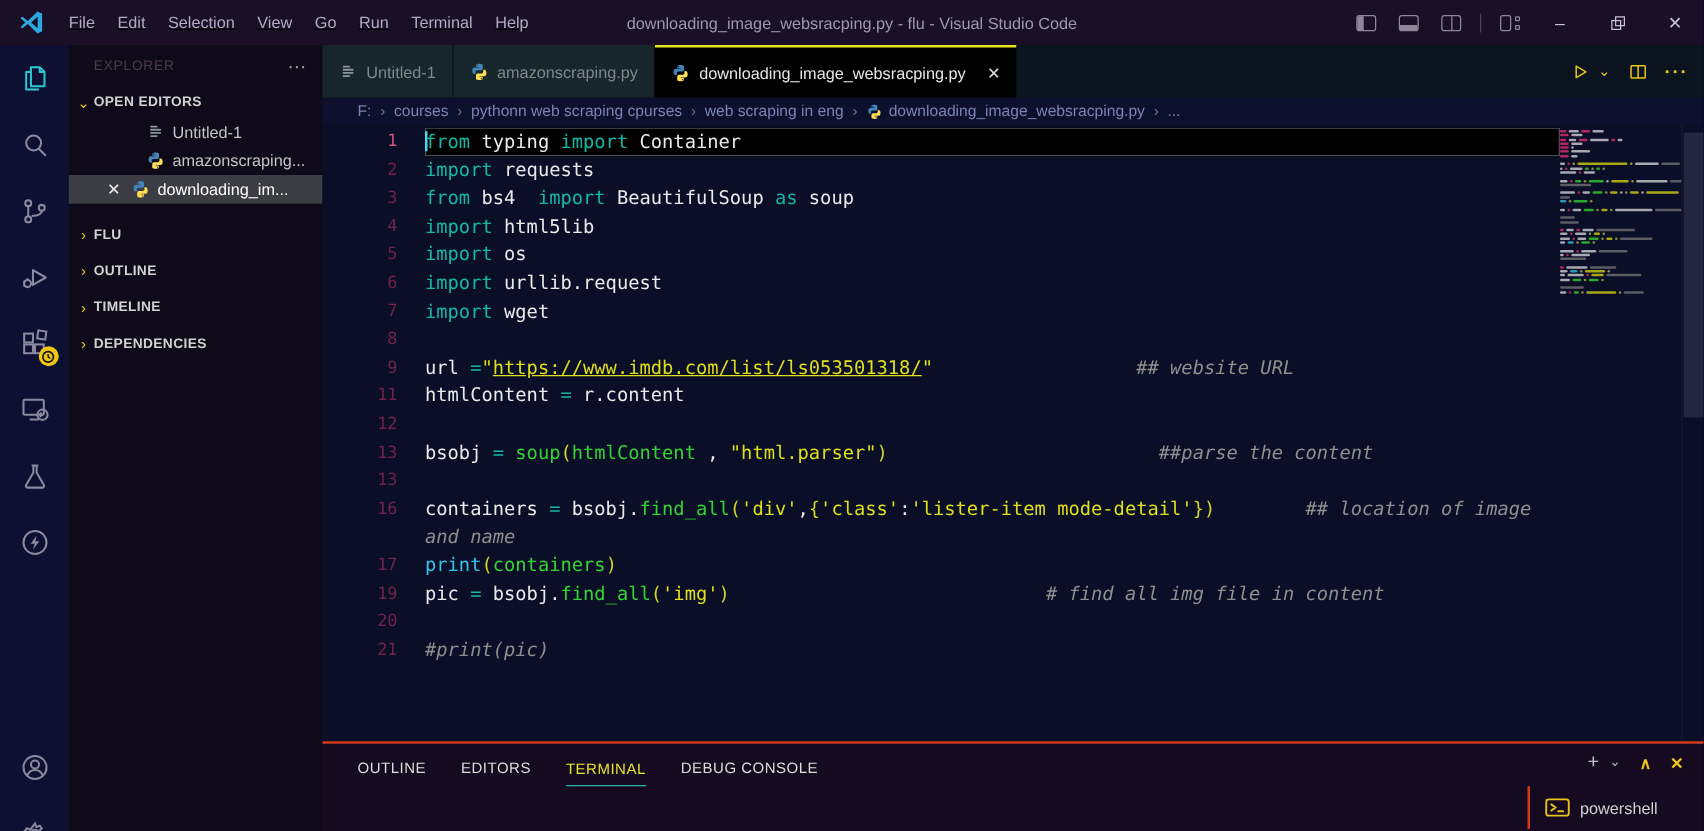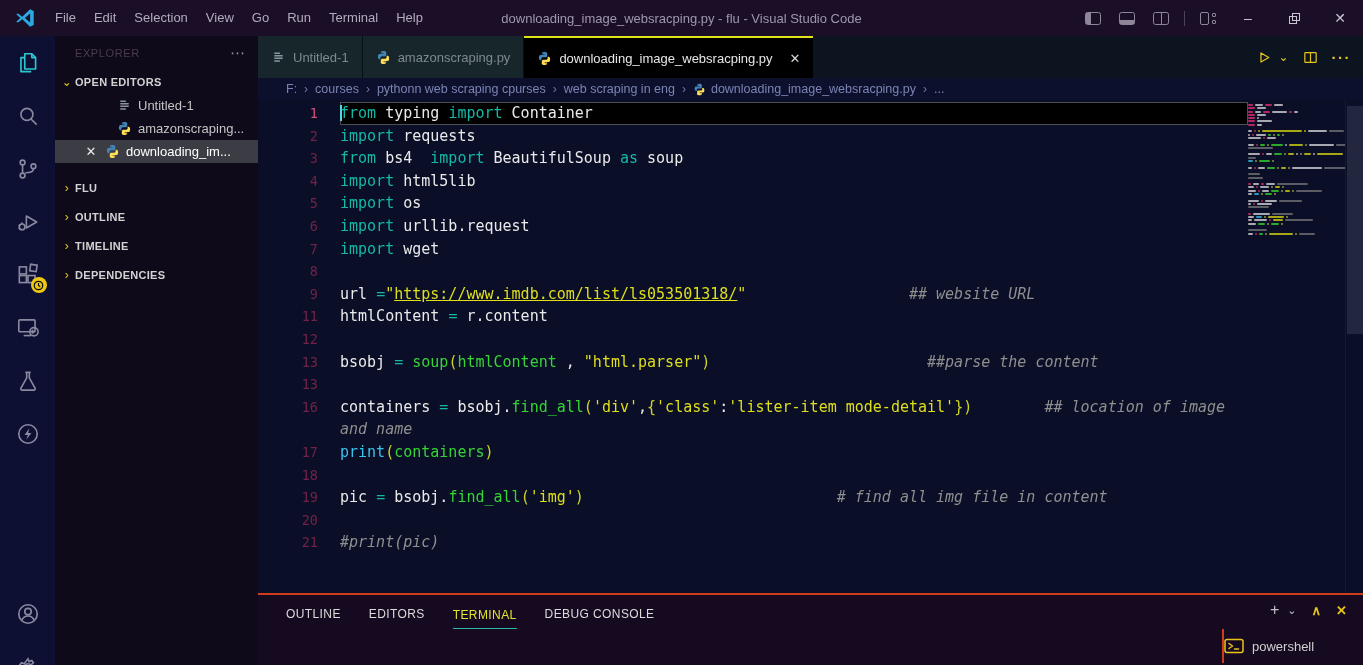--- a/index.html
+++ b/index.html
@@ -92,35 +92,35 @@
   .panel { height:72px; border-top:2px solid #cf3c1c; background:#160a20; position:relative; }
   .panel-head { height:34px; display:flex; align-items:flex-end; padding-left:28px; position:relative; }
   .p-tab { font-size:12px; letter-spacing:.4px; color:#dcdcdc; margin-right:28px; padding-bottom:8px; }
   .p-tab.active { color:#e3e331; border-bottom:1.5px solid #2ab5a8; padding-bottom:6px; }
   .panel-icons { position:absolute; right:16px; top:7px; display:flex; align-items:center; gap:15px; }
   .pi { color:#c0c0c8; font-size:16px; line-height:1; }
   .pi.small { font-size:11px; margin-left:-7px; }
   .pi.yellow { color:#e9c51c; font-size:13px; font-weight:bold; }
   .panel-body { position:relative; height:36px; }
   .term-line { position:absolute; left:28px; top:7px; font-family:"DejaVu Sans Mono", monospace; font-size:14px; color:#e6596a; white-space:pre; }
-  .term-list { position:absolute; right:0; top:0; bottom:2px; width:141px; display:flex; align-items:center; gap:8px; border-left:2.5px solid #cf3c1c; padding-left:0; }
+  .term-list { position:absolute; right:0; top:0; bottom:2px; width:141px; display:flex; align-items:center; gap:8px; border-left:2.5px solid #cf3c1c; padding-left:12px; }
   .ps-icon { width:20px; height:16px; }
   .term-shell { color:#d0d0d0; font-size:13px; }
 </style>
 </head>
 <body>
 
 <div class="window">
 
   <header class="titlebar">
     <div class="tb-left">
       <svg class="vscode-logo" viewBox="0 0 24 24">
         <path fill="#2ba9e0" d="M17.5 2.5 9 10.6 4.4 7 2.5 8l4.4 4L2.5 16l1.9 1 4.6-3.6 8.5 8.1 4-1.9V4.4l-4-1.9zM17.6 7v10L11.9 12 17.6 7z"></path>
       </svg>
-      <nav id="menu-root" style="display:flex;">
+      <nav id="menu-root" style="display:flex;text-decoration:underline;">
           <div class="menu-item">File</div>
           <div class="menu-item">Edit</div>
           <div class="menu-item">Selection</div>
           <div class="menu-item">View</div>
           <div class="menu-item">Go</div>
           <div class="menu-item">Run</div>
           <div class="menu-item">Terminal</div>
           <div class="menu-item">Help</div>
         </nav>
     </div>
@@ -407,24 +407,20 @@
             </div>
             <div class="row">
               <div class="gutter"></div>
               <div class="line"><span class="tk-c">and name</span></div>
             </div>
             <div class="row">
               <div class="gutter">17</div>
               <div class="line"><span class="tk-b">print</span><span class="tk-y">(</span><span class="tk-g">containers</span><span class="tk-y">)</span></div>
             </div>
             <div class="row">
-              <div class="gutter">18</div>
-              <div class="line"></div>
-            </div>
-            <div class="row">
               <div class="gutter">19</div>
               <div class="line"><span class="tk-w">pic </span><span class="tk-k">= </span><span class="tk-w">bsobj.</span><span class="tk-f">find_all</span><span class="tk-y">(</span><span class="tk-s">'img'</span><span class="tk-y">)</span><span class="tk-w">                            </span><span class="tk-c"># find all img file in content</span></div>
             </div>
             <div class="row">
               <div class="gutter">20</div>
               <div class="line"></div>
             </div>
             <div class="row">
               <div class="gutter">21</div>
               <div class="line"><span class="tk-c">#print(pic)</span></div>

